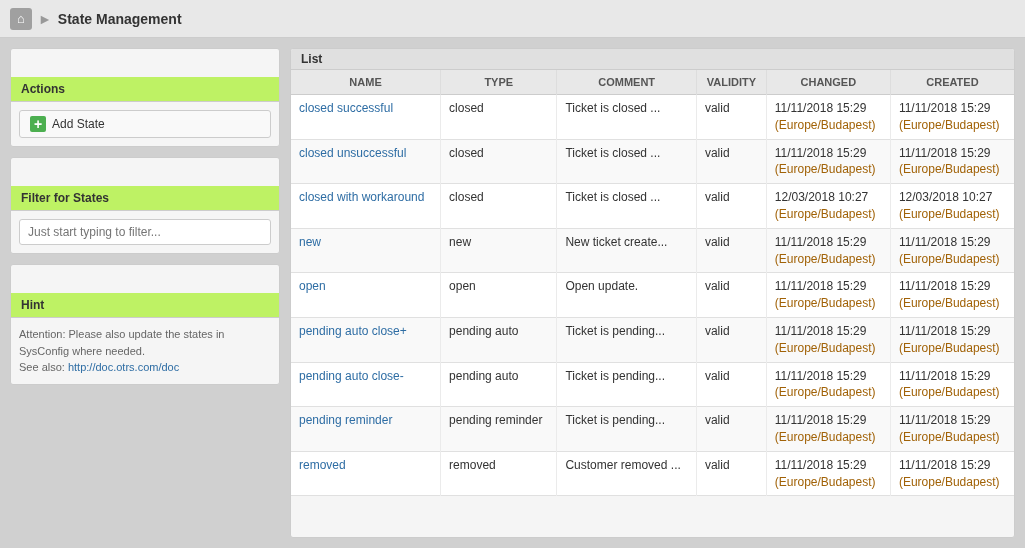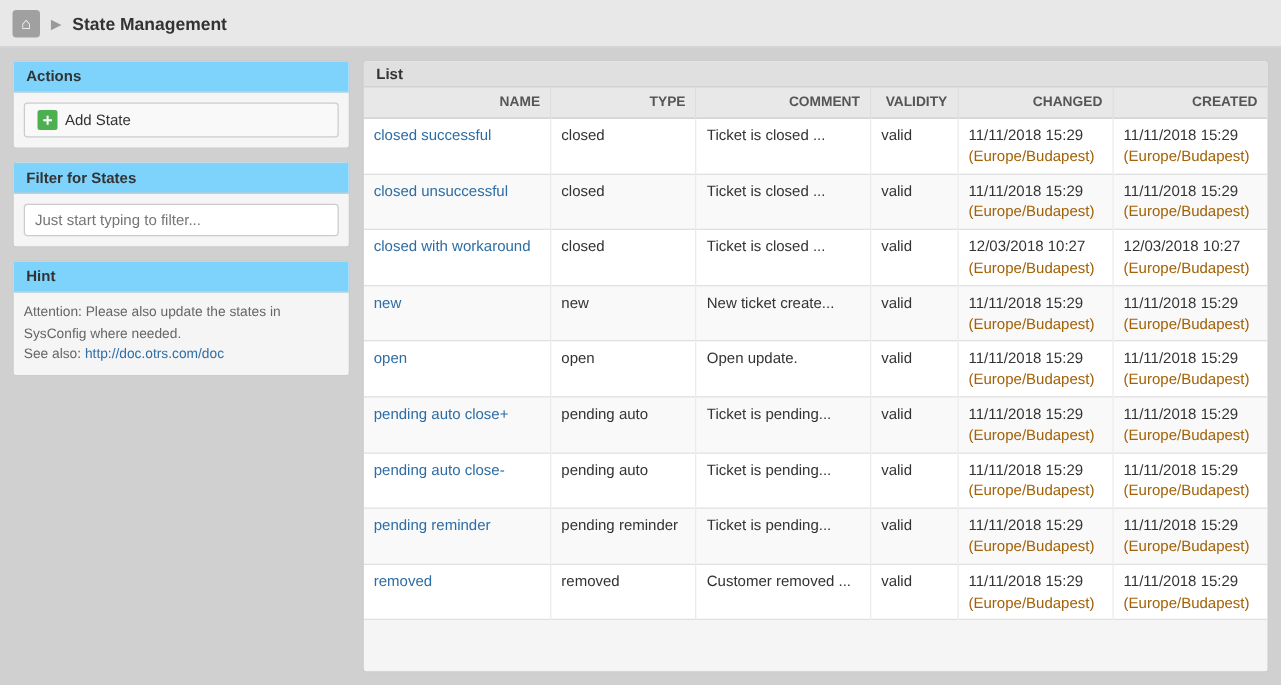--- a/index.html
+++ b/index.html
@@ -48,26 +48,27 @@
     }
 
     .sidebar-section {
       background: #f5f5f5;
       border: 1px solid #ccc;
       border-radius: 3px;
       overflow: hidden;
     }
 
     .sidebar-section-title {
-      background: #7dd3fc;
+      background: #bef264;
       border-bottom: 1px solid #ccc;
       padding: 5px 10px;
       font-weight: bold;
       font-size: 12px;
       color: #333;
+      margin-top: 28px;
     }
 
     .sidebar-section-body {
       padding: 8px;
     }
 
     .add-state-btn {
       display: flex;
       align-items: center;
       gap: 6px;
@@ -142,21 +143,21 @@
       font-size: 12px;
     }
 
     thead tr {
       background: #e8e8e8;
       border-bottom: 1px solid #ccc;
     }
 
     thead th {
       padding: 6px 8px;
-      text-align: right;
+      text-align: center;
       font-weight: bold;
       color: #555;
       font-size: 11px;
       border-right: 1px solid #ddd;
       white-space: nowrap;
       margin-top: 43px;
     }
 
     thead th:last-child { border-right: none; }
 

